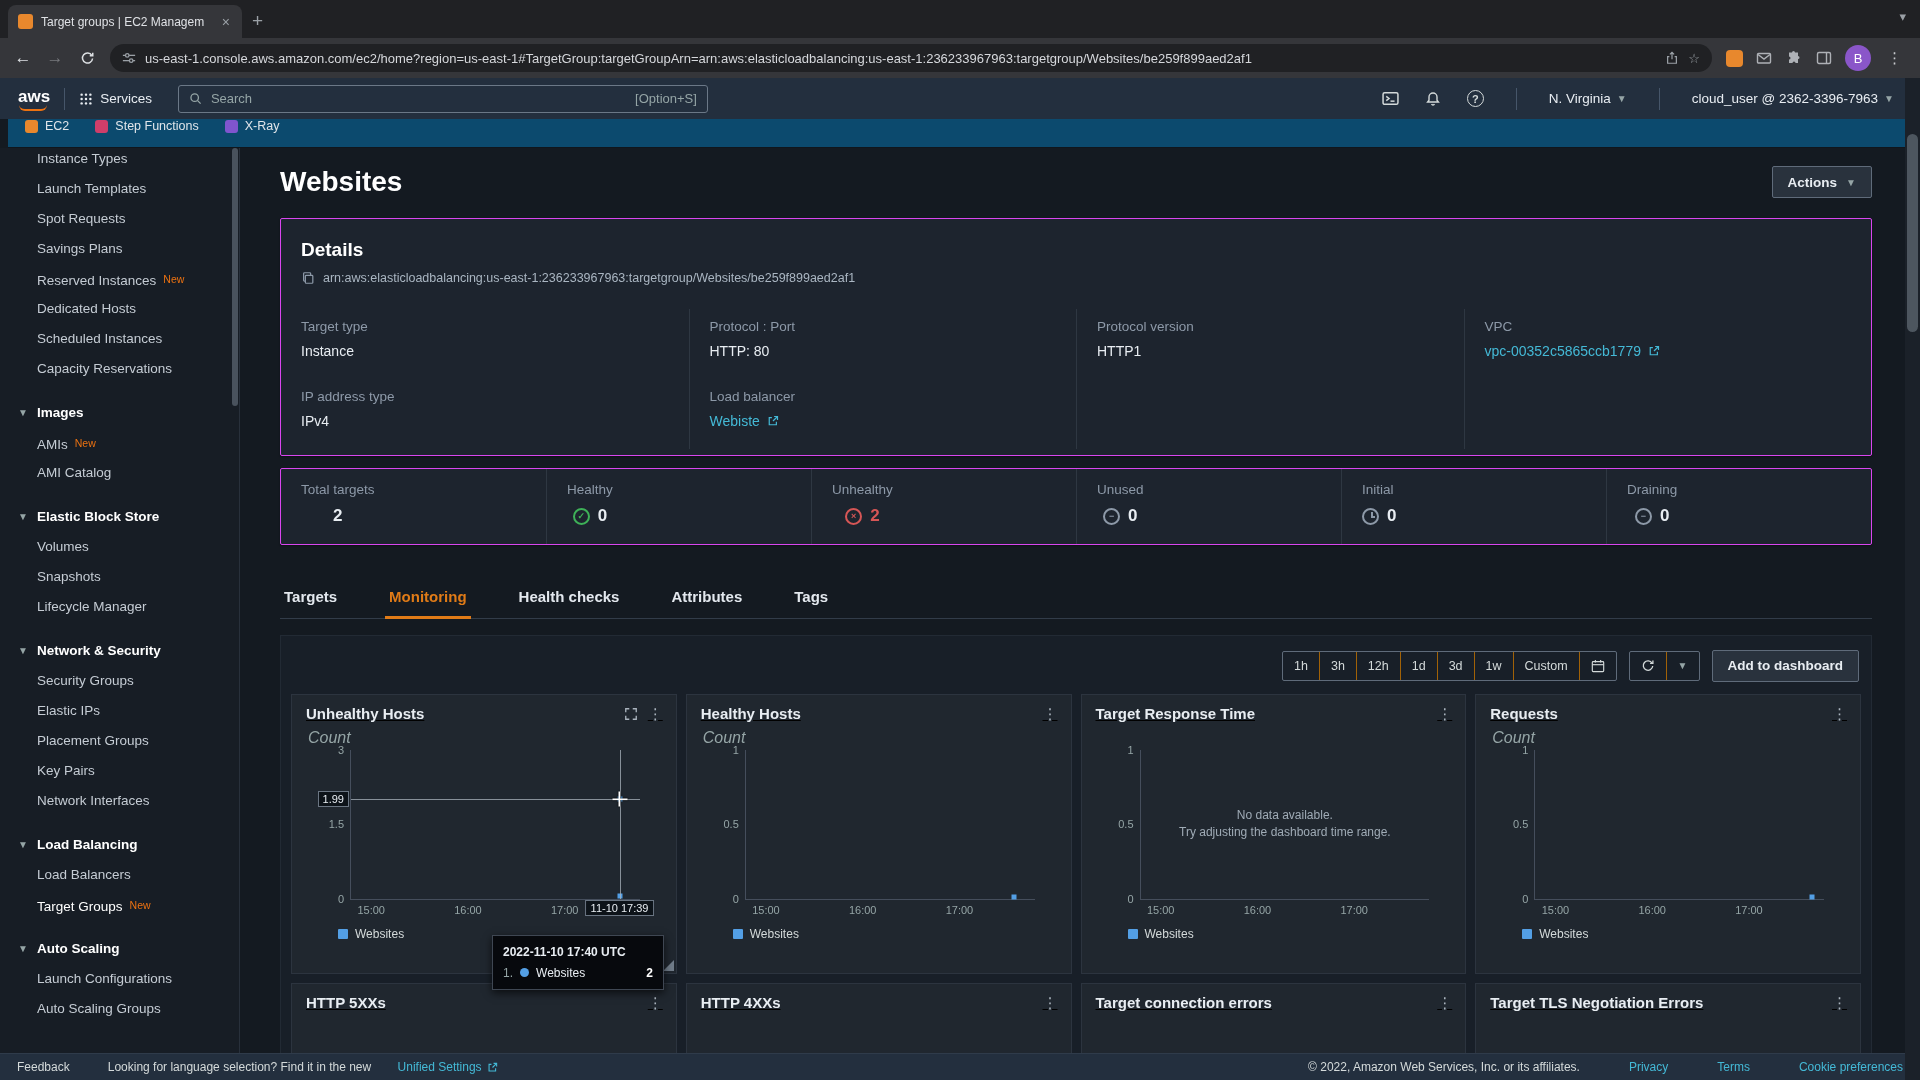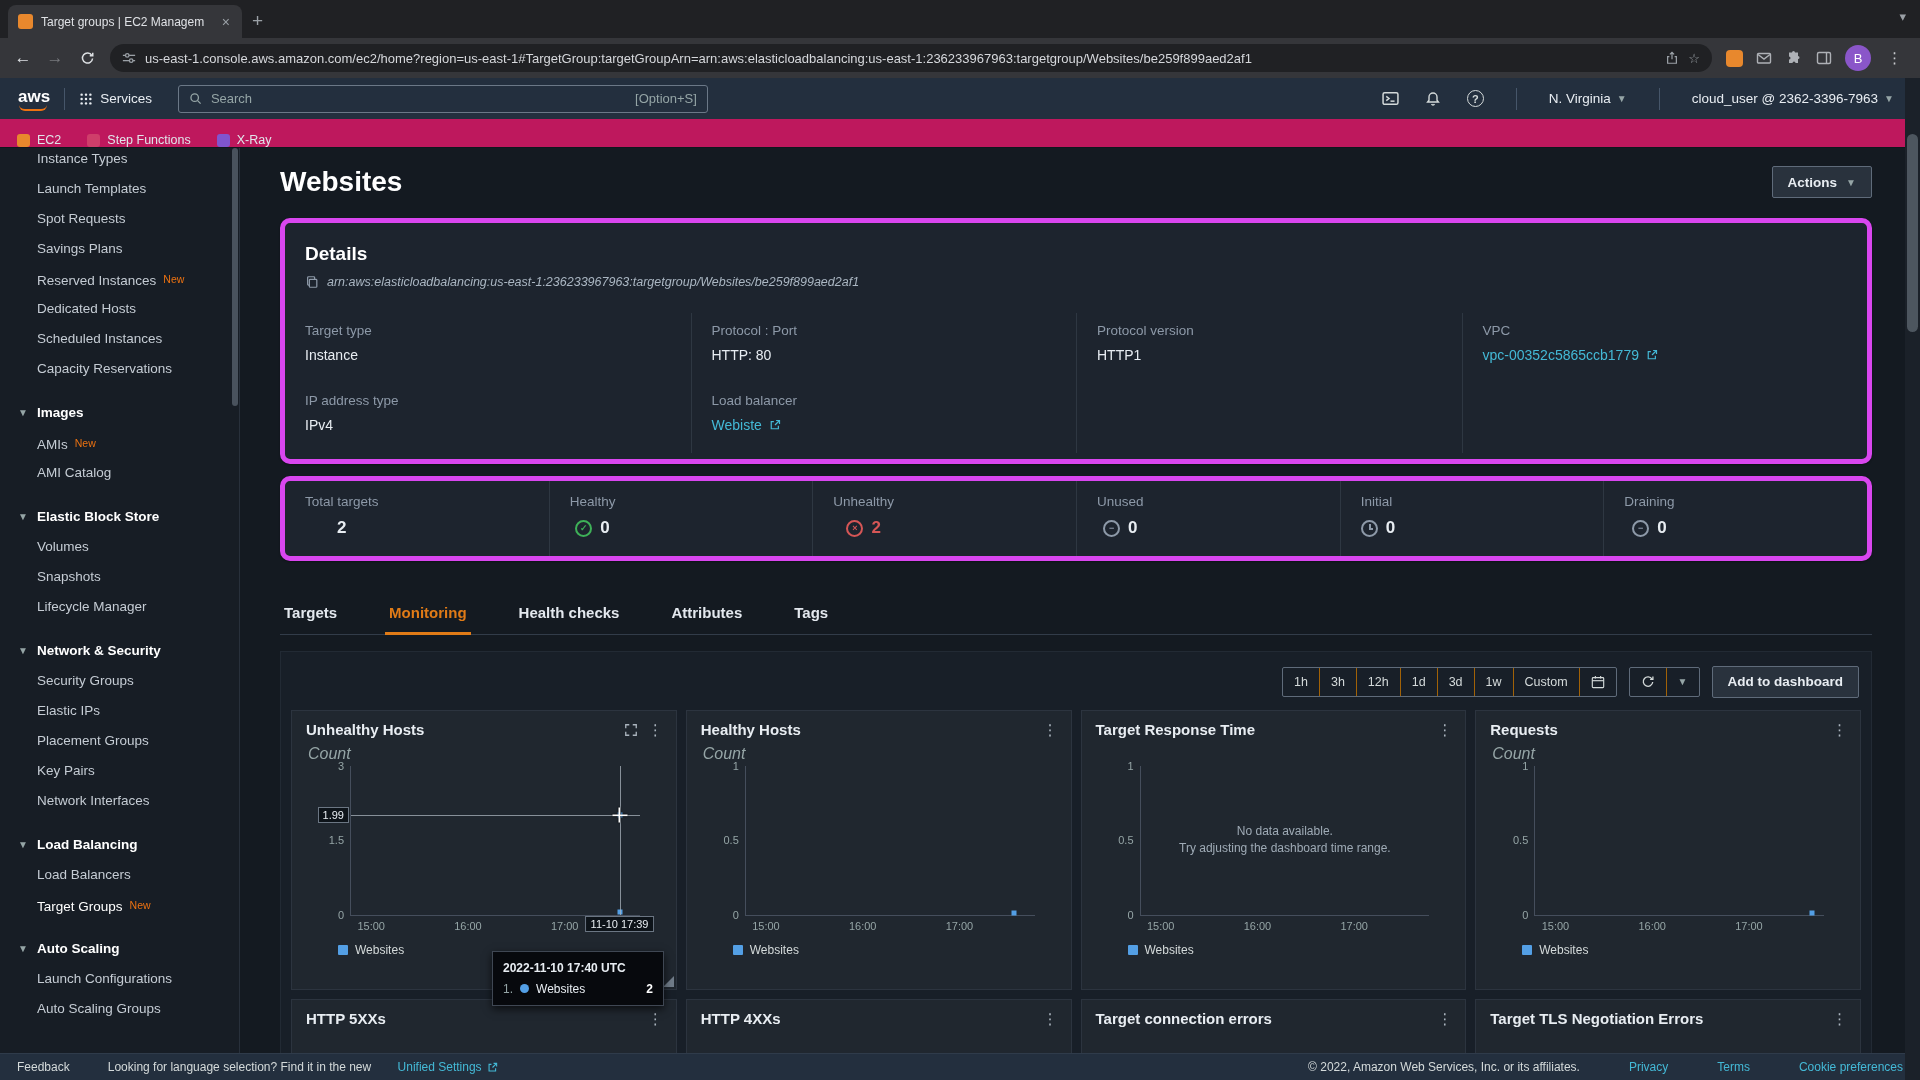--- a/index.html
+++ b/index.html
@@ -37,43 +37,43 @@
   .services { display:flex; align-items:center; gap:7px; font-size:13.5px; cursor:pointer; color:#e8edf2; }
   .nav-search { width:530px; height:28px; margin-left:26px; border:1px solid #6b7887; border-radius:3px; display:flex; align-items:center; padding:0 10px; gap:9px; color:#95a5a6; font-size:13px; cursor:text; }
   .nav-search .ph { flex:1; }
   .nav-right { margin-left:auto; display:flex; align-items:center; gap:10px; }
   .nav-ic { color:#d4dada; display:flex; padding:0 8px; cursor:pointer; }
   .helpq { width:17px; height:17px; border:1.6px solid #d4dada; border-radius:50%; font-size:11px; font-weight:bold; display:flex; align-items:center; justify-content:center; }
   .nav-item { font-size:13.5px; color:#e8edf2; display:flex; gap:6px; align-items:center; cursor:pointer; padding:0 8px; }
   .caret { font-size:10px; color:#95a5a6; }
 
   
-  .favbar { height:29px; background:#be185d; display:flex; align-items:flex-end; gap:26px; padding:0 17px; border-bottom:1px solid #10161d; }
+  .favbar { height:29px; background:#0c4a6e; display:flex; align-items:flex-start; gap:26px; padding:0 17px; border-bottom:1px solid #10161d;margin-left:8px; }
   .favitem { display:flex; align-items:center; gap:7px; font-size:12.5px; color:#e0e5ea; cursor:pointer; }
   .favsq { width:13px; height:13px; border-radius:3px; }
 
   
   .workarea { display:flex; height:905px; position:relative; }
   .sidebar { width:240px; background:#171d25; border-right:1px solid #28303b; overflow:hidden; position:relative; padding-top:2px; }
   .sb-list { margin-top:-6px; }
   .sb-item { height:30px; line-height:30px; padding-left:37px; color:#c5ccd4; font-size:13.5px; white-space:nowrap; cursor:pointer; }
   .sb-item.active { color:#ffffff; }
   .sb-section { margin-top:13px; height:31px; display:flex; align-items:center; gap:9px; padding-left:18px; color:#fff; font-weight:bold; font-size:13.5px; cursor:pointer; }
   .new-badge { color:#ec7211; font-size:10.5px; margin-left:7px; vertical-align:2px; }
   .sb-scroll { position:absolute; top:0; right:1px; width:6px; height:258px; background:#49525d; border-radius:3px; }
 
   .content { flex:1; padding:12px 48px 0 40px; overflow:hidden; position:relative; }
   .titlerow { display:flex; justify-content:space-between; align-items:center; margin:6px 0 20px; }
   .pagetitle { color:#fff; font-size:28px; font-weight:bold; }
   .btn { height:32px; padding:0 15px; background:#29323d; border:1px solid #5f6b7a; border-radius:2px; color:#e8edf2; font-size:13.5px; font-weight:bold; display:inline-flex; align-items:center; gap:9px; cursor:pointer; }
 
-  .card { background:#1d242e; border:5px solid #d946ef; border-radius:10px; box-shadow:0 1px 2px rgba(0,0,0,.35); }
+  .card { background:#1d242e; border:1px solid #d946ef; border-radius:2px; box-shadow:0 1px 2px rgba(0,0,0,.35); }
   .details-card { padding:20px 20px 6px; }
   .details-card h2 { color:#fff; font-size:19px; margin-bottom:10px; }
-  .arn-row { display:flex; align-items:center; gap:8px; color:#aab6c2; font-size:12.5px; margin-bottom:24px;font-style:italic; }
+  .arn-row { display:flex; align-items:center; gap:8px; color:#aab6c2; font-size:12.5px; margin-bottom:24px; }
   .arn-row svg { color:#8d99a8; flex:none; }
   .fields { display:grid; grid-template-columns:repeat(4,1fr); }
   .field { padding:10px 20px 20px; }
   .field.c1 { padding-left:0; }
   .field.vline { border-left:1px solid #2e3742; }
   .f-label { color:#8d99a8; font-size:13.5px; margin-bottom:9px; }
   .f-value { color:#e8edf2; font-size:14px; }
   .link { color:#44b9d6; display:inline-flex; align-items:center; gap:7px; cursor:pointer; }
 
   .stats-card { margin-top:12px; display:grid; grid-template-columns:repeat(6,1fr); }
@@ -96,21 +96,21 @@
   .mon-toolbar { display:flex; justify-content:flex-end; align-items:center; gap:12px; padding:4px 2px 12px; }
   .seg { display:flex; border:1px solid #5f6b7a; border-radius:2px; height:30px; align-items:stretch; }
   .seg-cell { display:flex; align-items:center; padding:0 11px; color:#d4dada; font-size:12.5px; border-left:1px solid #a16207; cursor:pointer; }
   .seg-cell:first-child { border-left:none; }
   .seg .ranges { display:contents; }
   .seg-cell svg { color:#d4dada; }
 
   .chart-grid { display:grid; grid-template-columns:repeat(4,1fr); gap:9px; }
   .chart-grid + .chart-grid { margin-top:9px; }
   .chart-card { position:relative; background:#20272f; border:1px solid #2c343f; height:280px; padding:10px 14px; }
-  .chart-head { display:flex; justify-content:space-between; align-items:center; }
+  .chart-head { display:flex; justify-content:space-between; align-items:center;text-decoration:underline; }
   .chart-title { color:#e8edf2; font-size:15px; font-weight:bold; }
   .chart-icons { display:flex; align-items:center; gap:10px; }
   .kebab { color:#aab4be; font-size:15px; width:14px; text-align:center; cursor:pointer; }
   .expand-btn { color:#aab4be; display:flex; cursor:pointer; }
   .ylabel { color:#95a5a6; font-size:16px; margin:6px 0 0 2px; height:13px;font-style:italic; }
   .plot { position:relative; margin:8px 22px 0 44px; height:150px; border-left:1px solid #454e5c; border-bottom:1px solid #454e5c; }
   .ytick { position:absolute; right:calc(100% + 7px); transform:translateY(-50%); color:#95a5a6; font-size:11px; }
   .xtick { position:absolute; top:calc(100% + 5px); transform:translateX(-50%); color:#95a5a6; font-size:11px; }
   .pt { position:absolute; width:5px; height:5px; background:#539fe5; transform:translate(-50%,-50%); }
   .no-data { position:absolute; inset:0; display:flex; flex-direction:column; align-items:center; justify-content:center; text-align:center; color:#9fabb6; font-size:12px; line-height:1.4; }

